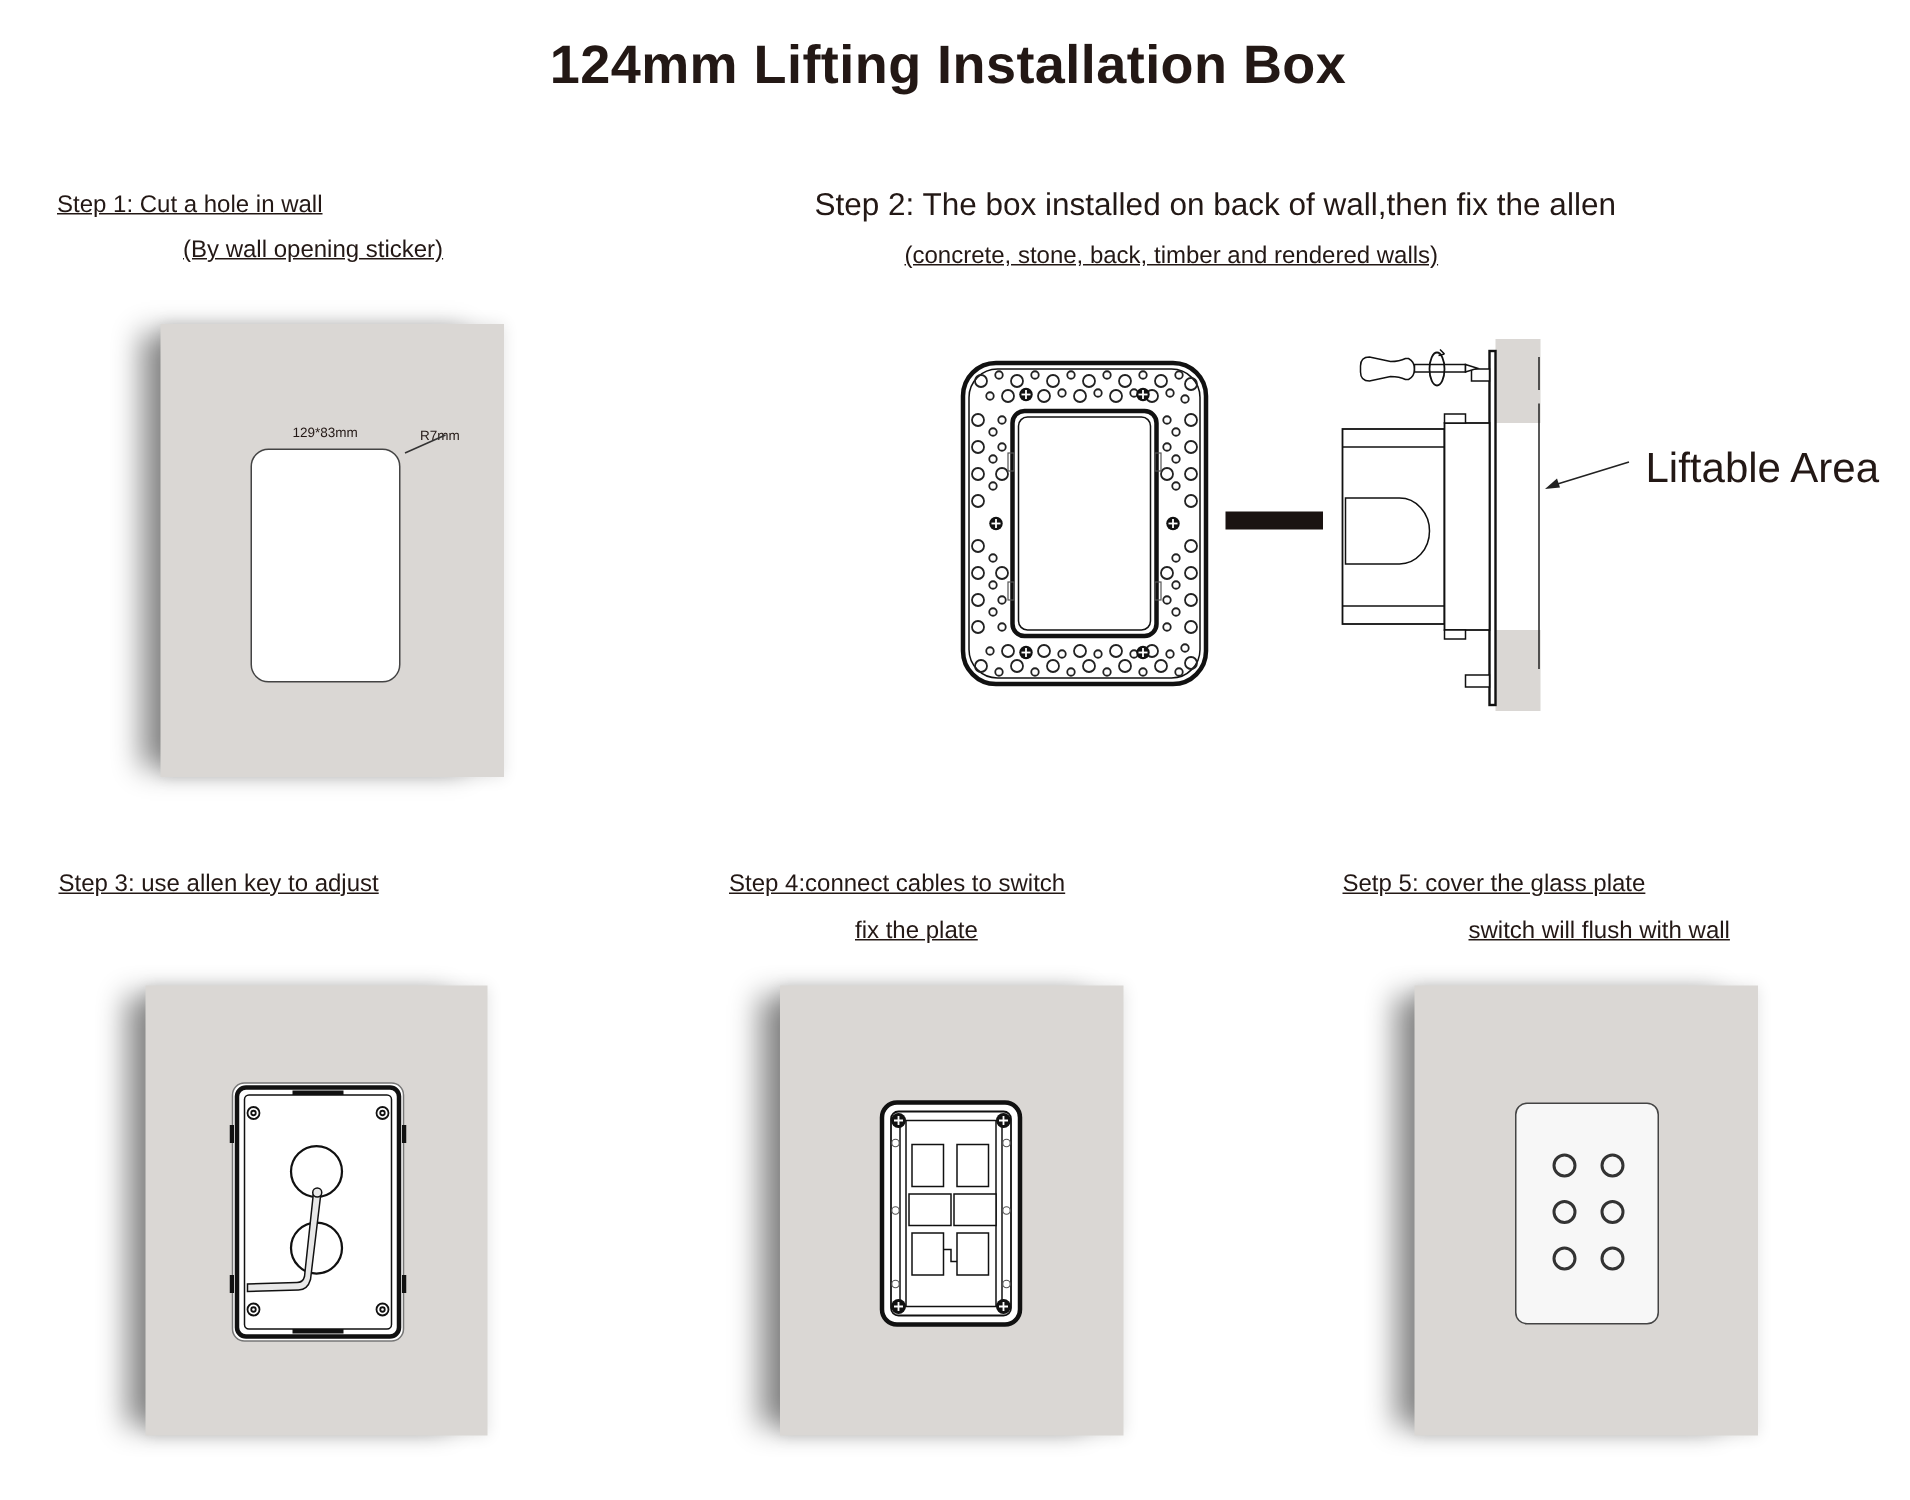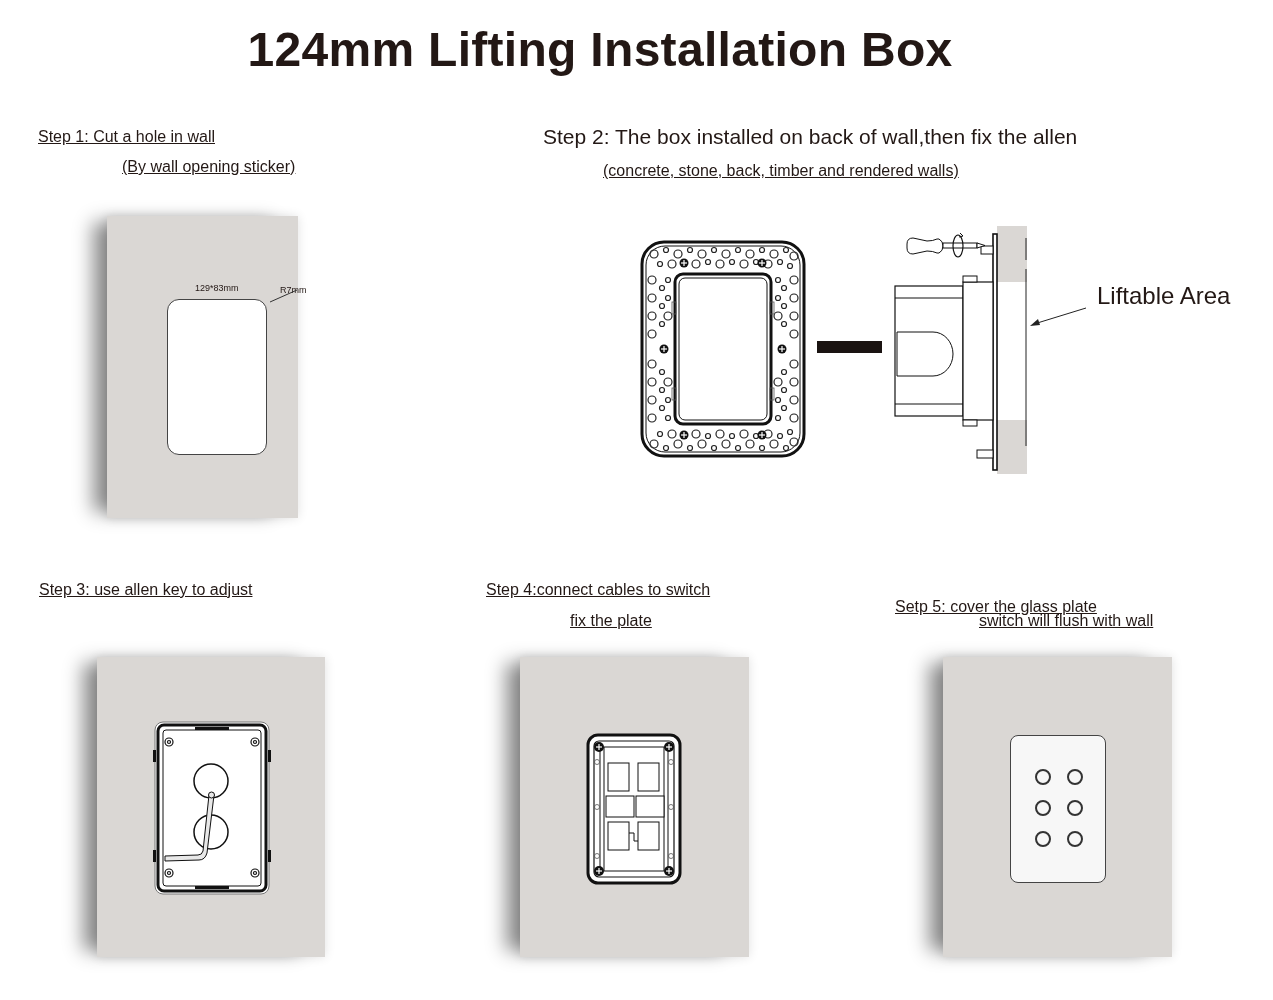--- a/index.html
+++ b/index.html
@@ -1,32 +1,32 @@
 <!DOCTYPE html>
 <html><head>
 <meta charset="utf-8">
 <style>
   html, body { margin:0; padding:0; background:#ffffff; }
   body { width:1273px; height:1000px; position:relative; overflow:hidden; font-family:"Liberation Sans", sans-serif; color:#231815; }
   .abs { position:absolute; }
-  .title { left:0; width:1200px; top:22px; text-align:center; font-weight:bold; font-size:48px; letter-spacing:0.3px; }
+  .title { left:0; width:1200px; top:22px; text-align:center; font-weight:bold; font-size:36px; letter-spacing:0.3px;padding-left:32px; }
   .step-text { font-size:16px; white-space:nowrap; line-height:30px;text-decoration:underline; }
   .step-text-sm { font-size:21px; white-space:nowrap; }
   .wall { background:#dad7d4; box-shadow:-20px 0 18px -6px rgba(0,0,0,0.45), 0 0 10px rgba(0,0,0,0.12); }
   .dim-label { font-size:9px; color:#231815; }
 </style>
 </head>
 <body>
 
 <div class="abs title">124mm Lifting Installation Box</div>
 
 <div class="abs step-text" style="left:38px;top:122px;">Step 1: Cut a hole in wall</div>
 <div class="abs step-text" style="left:122px;top:152px;">(By wall opening sticker)</div>
 
-<div class="abs wall" style="left:107px;top:216px;width:191px;height:302px;">
+<div class="abs wall" style="left:107px;top:216px;width:229px;height:302px;">
   <div class="abs" style="left:60px;top:83px;width:98px;height:154px;background:#fff;border:1px solid #444;border-radius:12px;"></div>
   <div class="abs dim-label" style="left:88px;top:67px;">129*83mm</div>
   <div class="abs dim-label" style="left:173px;top:69px;">R7mm</div>
   <svg class="abs" style="left:160px;top:72px;" width="40" height="20">
     <line x1="3" y1="14" x2="30" y2="2" stroke="#333" stroke-width="1"></line>
   </svg>
 </div>
 
 <div class="abs step-text-sm" style="left:543px;top:125px;">Step 2: The box installed on back of wall,then fix the allen</div>
 <div class="abs step-text" style="left:603px;top:156px;">(concrete, stone, back, timber and rendered walls)</div>
@@ -197,21 +197,21 @@
     <path d="M84 19 L92 21.5 L84 24 Z"></path>
   </g>
   <ellipse cx="65" cy="22" rx="5" ry="11" fill="none" stroke="#111" stroke-width="1.2"></ellipse>
   <path d="M70 12 l-3 -3 m3 3 l-4 1" stroke="#111" stroke-width="1" fill="none"></path>
 </svg>
 
 <svg class="abs" style="left:1028px;top:300px;" width="62" height="30">
   <line x1="58" y1="8" x2="6" y2="24" stroke="#222" stroke-width="1"></line>
   <path d="M2 26 L10 19 L12 25 Z" fill="#222"></path>
 </svg>
-<div class="abs" style="left:1097px;top:282px;font-size:24px;white-space:nowrap;">Liftable Area</div>
+<div class="abs" style="left:1097px;top:296px;font-size:28px;white-space:nowrap;">Liftable Area</div>
 
 <div class="abs step-text" style="left:39px;top:575px;">Step 3: use allen key to adjust</div>
 
 <div class="abs wall" style="left:97px;top:657px;width:228px;height:300px;">
   <svg class="abs" style="left:56px;top:63px;" width="118" height="176" viewBox="0 0 118 176">
     <rect x="2" y="2" width="114" height="172" rx="8" fill="#fff" stroke="#777" stroke-width="1"></rect>
     <rect x="5" y="5" width="108" height="166" rx="6" fill="none" stroke="#111" stroke-width="3"></rect>
     <rect x="10" y="10" width="98" height="156" rx="3" fill="none" stroke="#111" stroke-width="1"></rect>
     <rect x="42" y="7" width="34" height="3" fill="#111"></rect>
     <rect x="42" y="166" width="34" height="3" fill="#111"></rect>
@@ -277,21 +277,21 @@
       <circle cx="11" cy="29" r="2.5"></circle>
         <circle cx="85" cy="29" r="2.5"></circle>
       <circle cx="11" cy="74" r="2.5"></circle>
         <circle cx="85" cy="74" r="2.5"></circle>
       <circle cx="11" cy="123" r="2.5"></circle>
         <circle cx="85" cy="123" r="2.5"></circle>
     </g>
   </svg>
 </div>
 
-<div class="abs step-text" style="left:895px;top:575px;margin-top:17px;">Setp 5: cover the glass plate</div>
+<div class="abs step-text" style="left:895px;top:575px;">Setp 5: cover the glass plate</div>
 <div class="abs step-text" style="left:979px;top:606px;">switch will flush with wall</div>
 
 <div class="abs wall" style="left:943px;top:657px;width:229px;height:300px;">
   <div class="abs" style="left:67px;top:78px;width:94px;height:146px;background:#f7f7f7;border:1px solid #444;border-radius:8px;">
     <svg class="abs" style="left:20px;top:30px;" width="56" height="84" viewBox="0 0 56 84">
       <g fill="none" stroke="#333" stroke-width="2">
         <circle cx="12" cy="11" r="7"></circle>
           <circle cx="44" cy="11" r="7"></circle>
         <circle cx="12" cy="42" r="7"></circle>
           <circle cx="44" cy="42" r="7"></circle>

